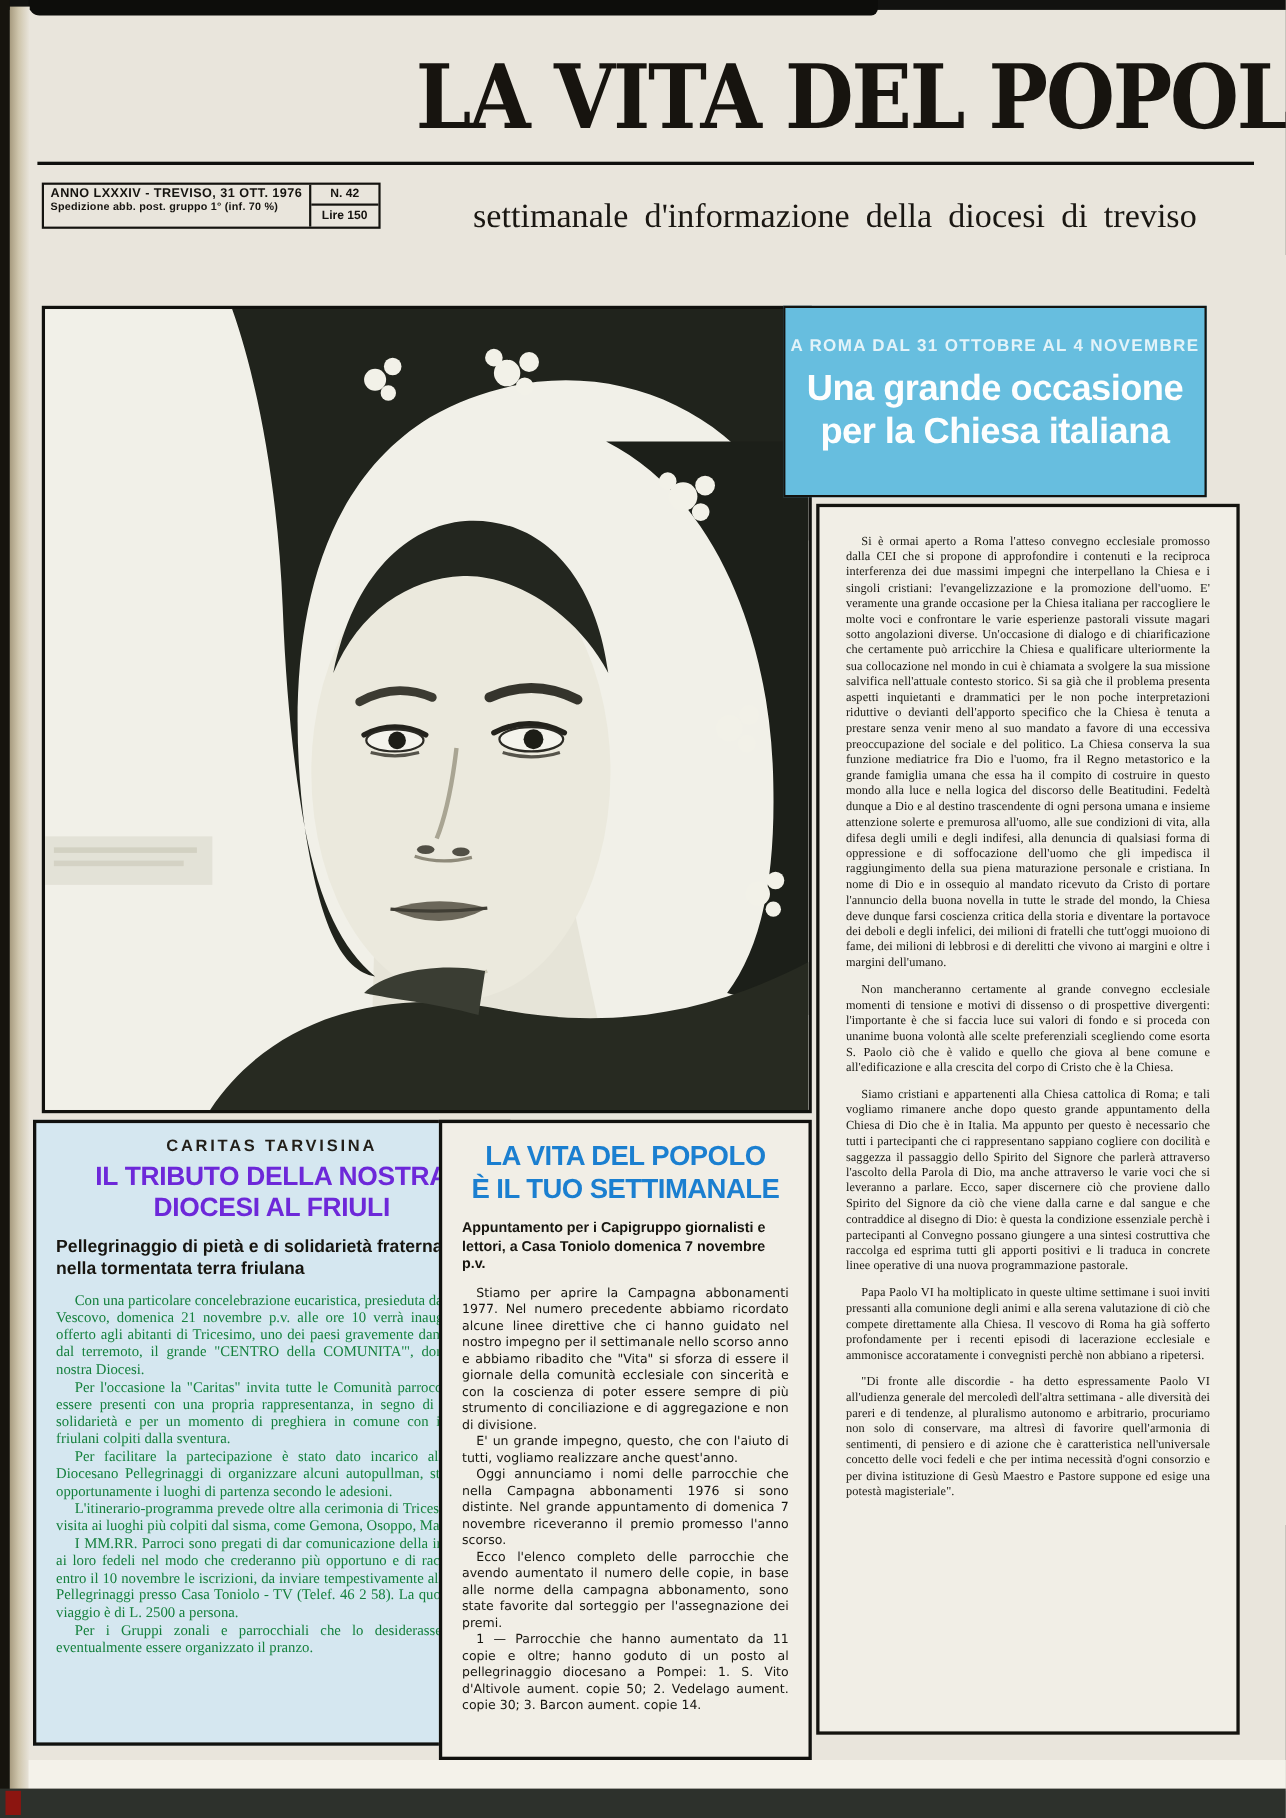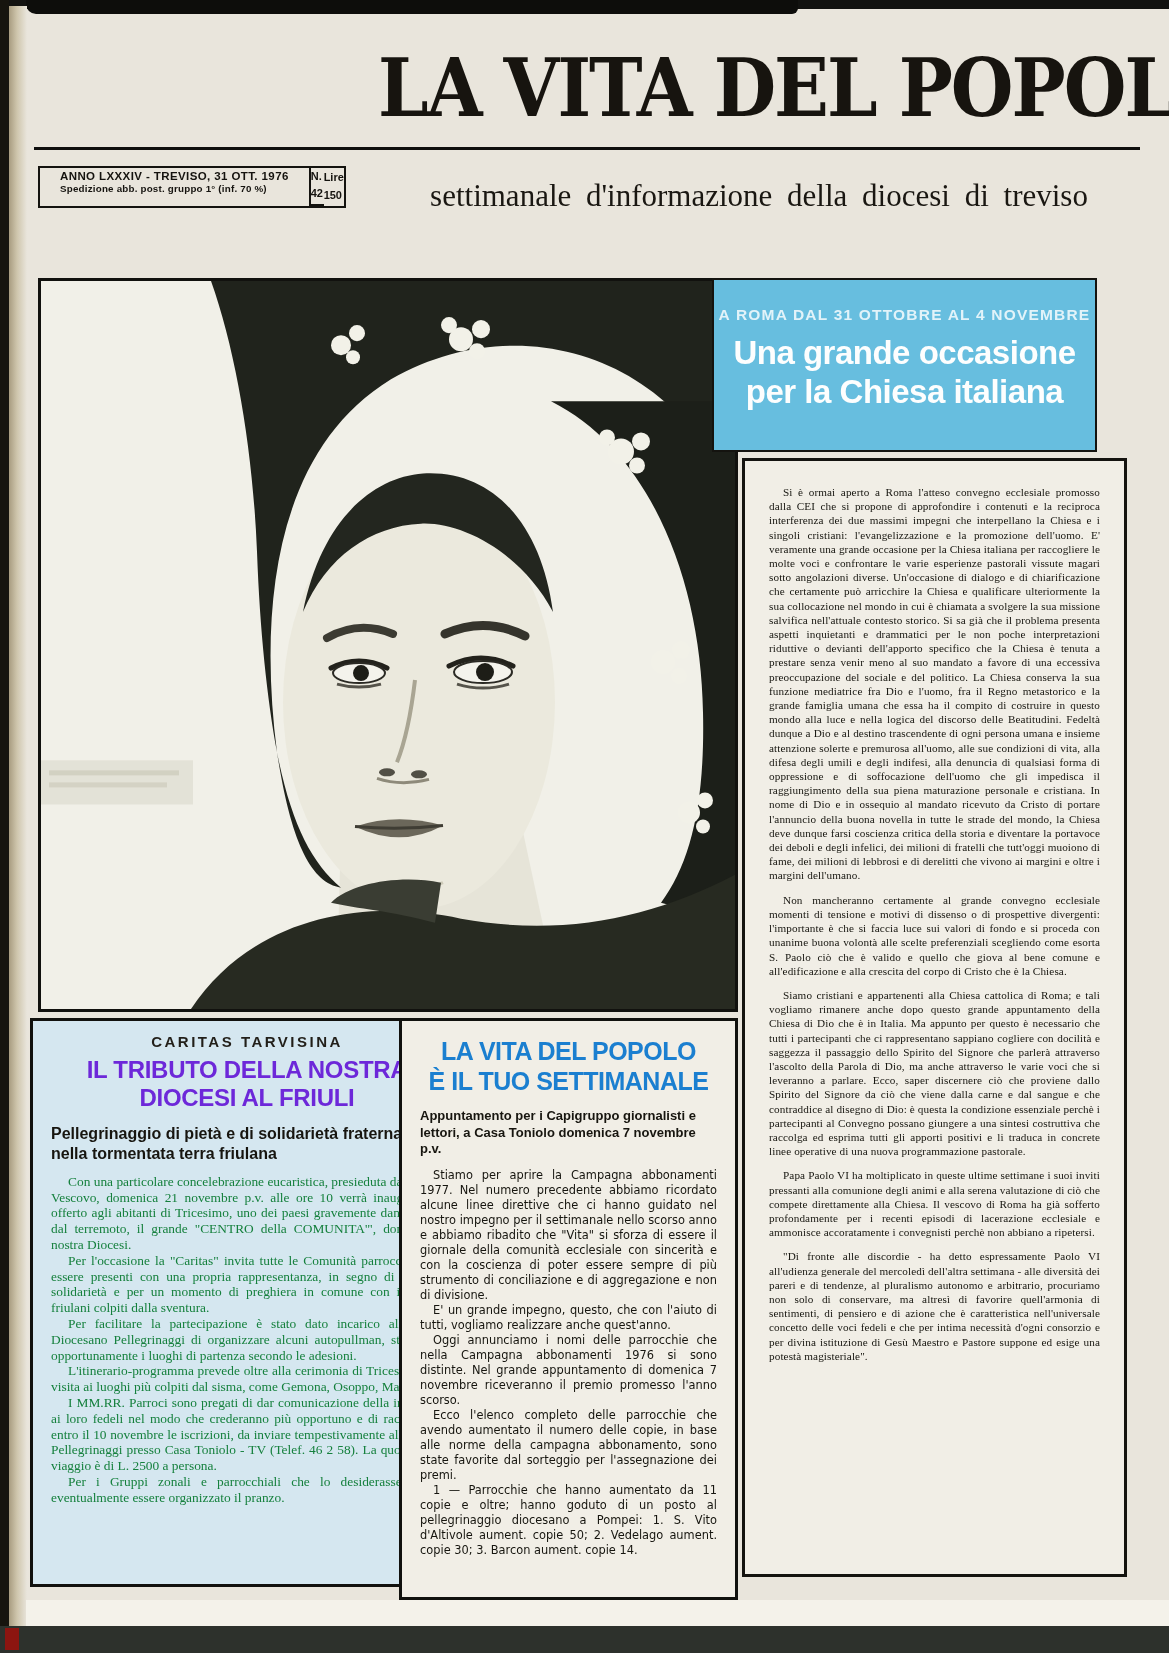--- a/index.html
+++ b/index.html
@@ -10,24 +10,24 @@
   .edge-top{left:0;top:0;width:1169px;height:9px;background:#121210;}
   .edge-top2{left:26px;top:0;width:772px;height:14px;background:#0d0d0b;border-radius:0 0 6px 10px;}
   .edge-left{left:0;top:0;width:9px;height:1653px;background:#16140e;}
   .edge-left2{left:9px;top:6px;width:18px;height:1640px;background:linear-gradient(90deg,#a89c80,#cfc6ad 45%,#e9e5dc);}
   .edge-bottom-paper{left:26px;top:1600px;width:1143px;height:28px;background:#f4f2ea;}
   .edge-bottom{left:0;top:1626px;width:1169px;height:27px;background:#2d312c;}
   .red-mark{left:5px;top:1628px;width:14px;height:22px;background:#8c1510;}
   
   .rule-top{left:34px;top:147px;width:1106px;height:3px;background:#0f0f0d;}
   .infobox{left:38px;top:166px;width:308px;height:42px;border:2px solid #14130f;display:flex;box-sizing:border-box;}
-  .infobox-left{flex:1;padding:2px 20px 0;}
+  .infobox-left{flex:1;padding:2px 6px 0;}
   .ib-l1{font-size:11.5px;font-weight:700;letter-spacing:0.4px;white-space:nowrap;}
   .ib-l2{font-size:9.8px;font-weight:700;letter-spacing:0.2px;white-space:nowrap;margin-top:1px;}
-  .infobox-right{width:62px;border-left:2px solid #14130f;display:flex;flex-direction:row;}
+  .infobox-right{width:62px;border-left:2px solid #14130f;text-align:center;display:flex;flex-direction:column;}
   .ib-issue{font-size:11px;font-weight:700;border-bottom:2px solid #14130f;line-height:17px;}
   .ib-price{font-size:11px;font-weight:700;line-height:18px;}
   .title{left:378px;top:40px;width:762px;text-align:center;font-family:"DejaVu Serif",serif;
          font-weight:700;font-size:72px;letter-spacing:-2px;white-space:nowrap;color:#17140f;
          transform:scale(1.0,1.12);transform-origin:center top;}
   .subtitle{left:378px;top:178px;width:762px;text-align:center;font-family:"Liberation Serif",serif;
             font-size:31px;color:#1a1712;word-spacing:7px;white-space:nowrap;}
   
   .photo{left:38px;top:278px;width:700px;height:734px;border:3px solid #11110e;box-sizing:border-box;background:#f1f0e8;}
   .photo svg{display:block;width:100%;height:100%;}

